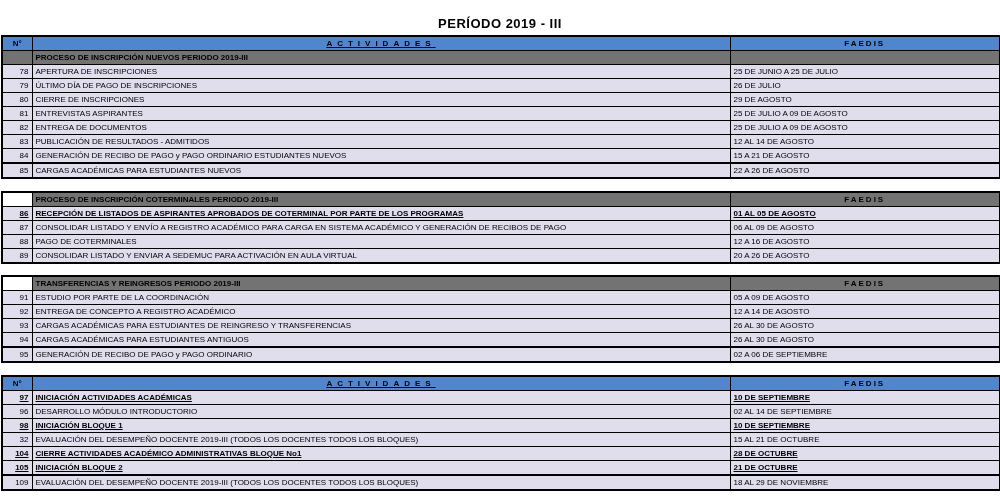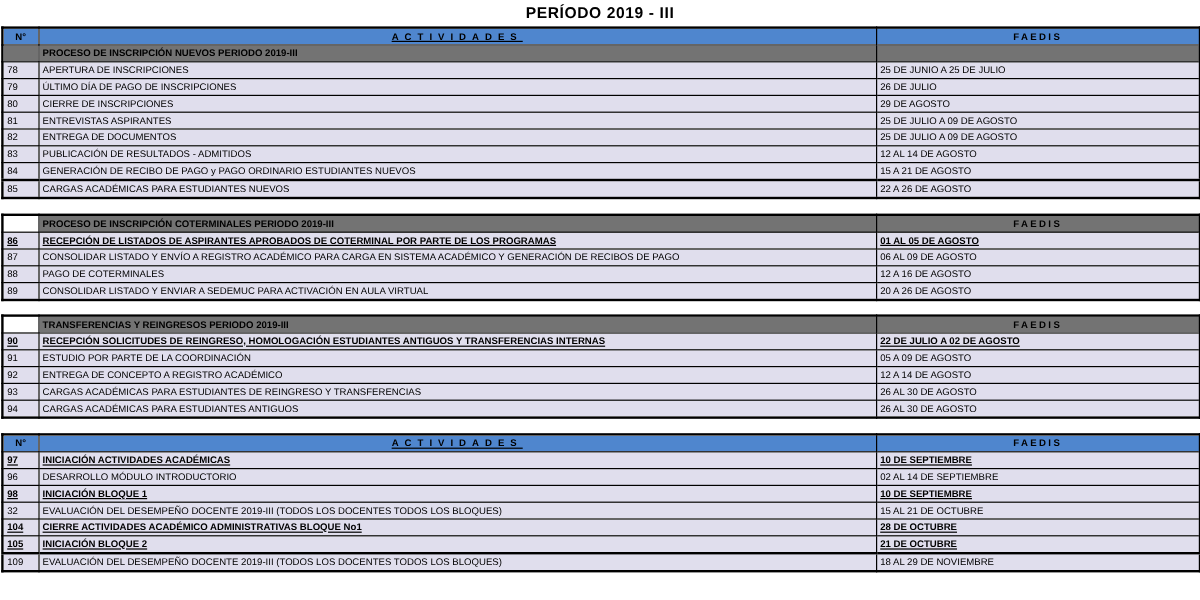--- a/index.html
+++ b/index.html
@@ -3,21 +3,21 @@
 <meta charset="utf-8">
 <style>
   html,body{margin:0;padding:0;background:#ffffff;}
   body{
     width:1000px;height:500px;overflow:hidden;
     font-family:"Liberation Sans","DejaVu Sans",sans-serif;
     color:#000;
   }
   .page-title{
     text-align:center;font-weight:bold;font-size:13px;
-    padding-top:3px;height:19px;letter-spacing:.5px;
+    padding-top:16px;height:19px;letter-spacing:.5px;
   }
   table.sched{
     border-collapse:collapse;table-layout:fixed;
     width:998px;margin-left:1px;
   }
   table.sched{border:2px solid #000;}
   .gap12{margin-top:12px;padding-left:12px;}
   .gap11{margin-top:11px;}
   td,th{
     border:1px solid #000;height:13px;padding:0 3px;
@@ -30,21 +30,21 @@
   tr.hdr td{
     background:#4F86CE;font-weight:bold;text-align:center;
   }
   tr.hdr td.act-h{letter-spacing:5px;text-decoration:underline;}
   tr.hdr td.fae-h{letter-spacing:2px;}
   tr.sect td{background:#737373;font-weight:bold;}
   tr.sect td.sect-label{text-align:left;}
   tr.sect td.sect-fae{text-align:center;letter-spacing:2px;}
   tr.sect td.num-white{background:#ffffff;}
   tr.datarow td{background:#E0DEED;}
-  td.numcell{text-align:left;}
+  td.numcell{text-align:right;}
   td.actcell{text-align:left;}
   td.datecell{text-align:left;}
   tr.boldrow td{font-weight:bold;text-decoration:underline;}
   tr.tt td{border-top-width:2px;}
 </style>
 </head>
 <body>
 
 <div class="page-title">PERÍODO 2019 - III</div>
 
@@ -148,44 +148,44 @@
       <col class="c-num">
       <col class="c-act">
       <col class="c-fae">
     </colgroup>
   <tbody>
       <tr class="sect">
         <td class="num-white"></td>
         <td class="sect-label">TRANSFERENCIAS Y REINGRESOS PERIODO 2019-III</td>
         <td class="sect-fae">FAEDIS</td>
       </tr>
-      <tr class="datarow boldrow">
-        <td class="numcell">90</td>
-        <td class="actcell">RECEPCIÓN SOLICITUDES DE REINGRESO, HOMOLOGACIÓN ESTUDIANTES ANTIGUOS Y TRANSFERENCIAS INTERNAS</td>
-        <td class="datecell">22 DE JULIO A 02 DE AGOSTO</td>
-      </tr>
       <tr class="datarow">
         <td class="numcell">91</td>
         <td class="actcell">ESTUDIO POR PARTE DE LA COORDINACIÓN</td>
         <td class="datecell">05 A 09 DE AGOSTO</td>
       </tr>
       <tr class="datarow">
         <td class="numcell">92</td>
         <td class="actcell">ENTREGA DE CONCEPTO A REGISTRO ACADÉMICO</td>
         <td class="datecell">12 A 14 DE AGOSTO</td>
       </tr>
       <tr class="datarow">
         <td class="numcell">93</td>
         <td class="actcell">CARGAS ACADÉMICAS PARA ESTUDIANTES DE REINGRESO Y TRANSFERENCIAS</td>
         <td class="datecell">26 AL 30 DE AGOSTO</td>
       </tr>
       <tr class="datarow">
         <td class="numcell">94</td>
         <td class="actcell">CARGAS ACADÉMICAS PARA ESTUDIANTES ANTIGUOS</td>
         <td class="datecell">26 AL 30 DE AGOSTO</td>
+      </tr>
+      <tr class="datarow tt">
+        <td class="numcell">95</td>
+        <td class="actcell">GENERACIÓN DE RECIBO DE PAGO y PAGO ORDINARIO</td>
+        <td class="datecell">02 A 06 DE SEPTIEMBRE</td>
       </tr>
     </tbody>
 </table>
 
 <table class="sched gap12">
   <colgroup>
       <col class="c-num">
       <col class="c-act">
       <col class="c-fae">
     </colgroup>

